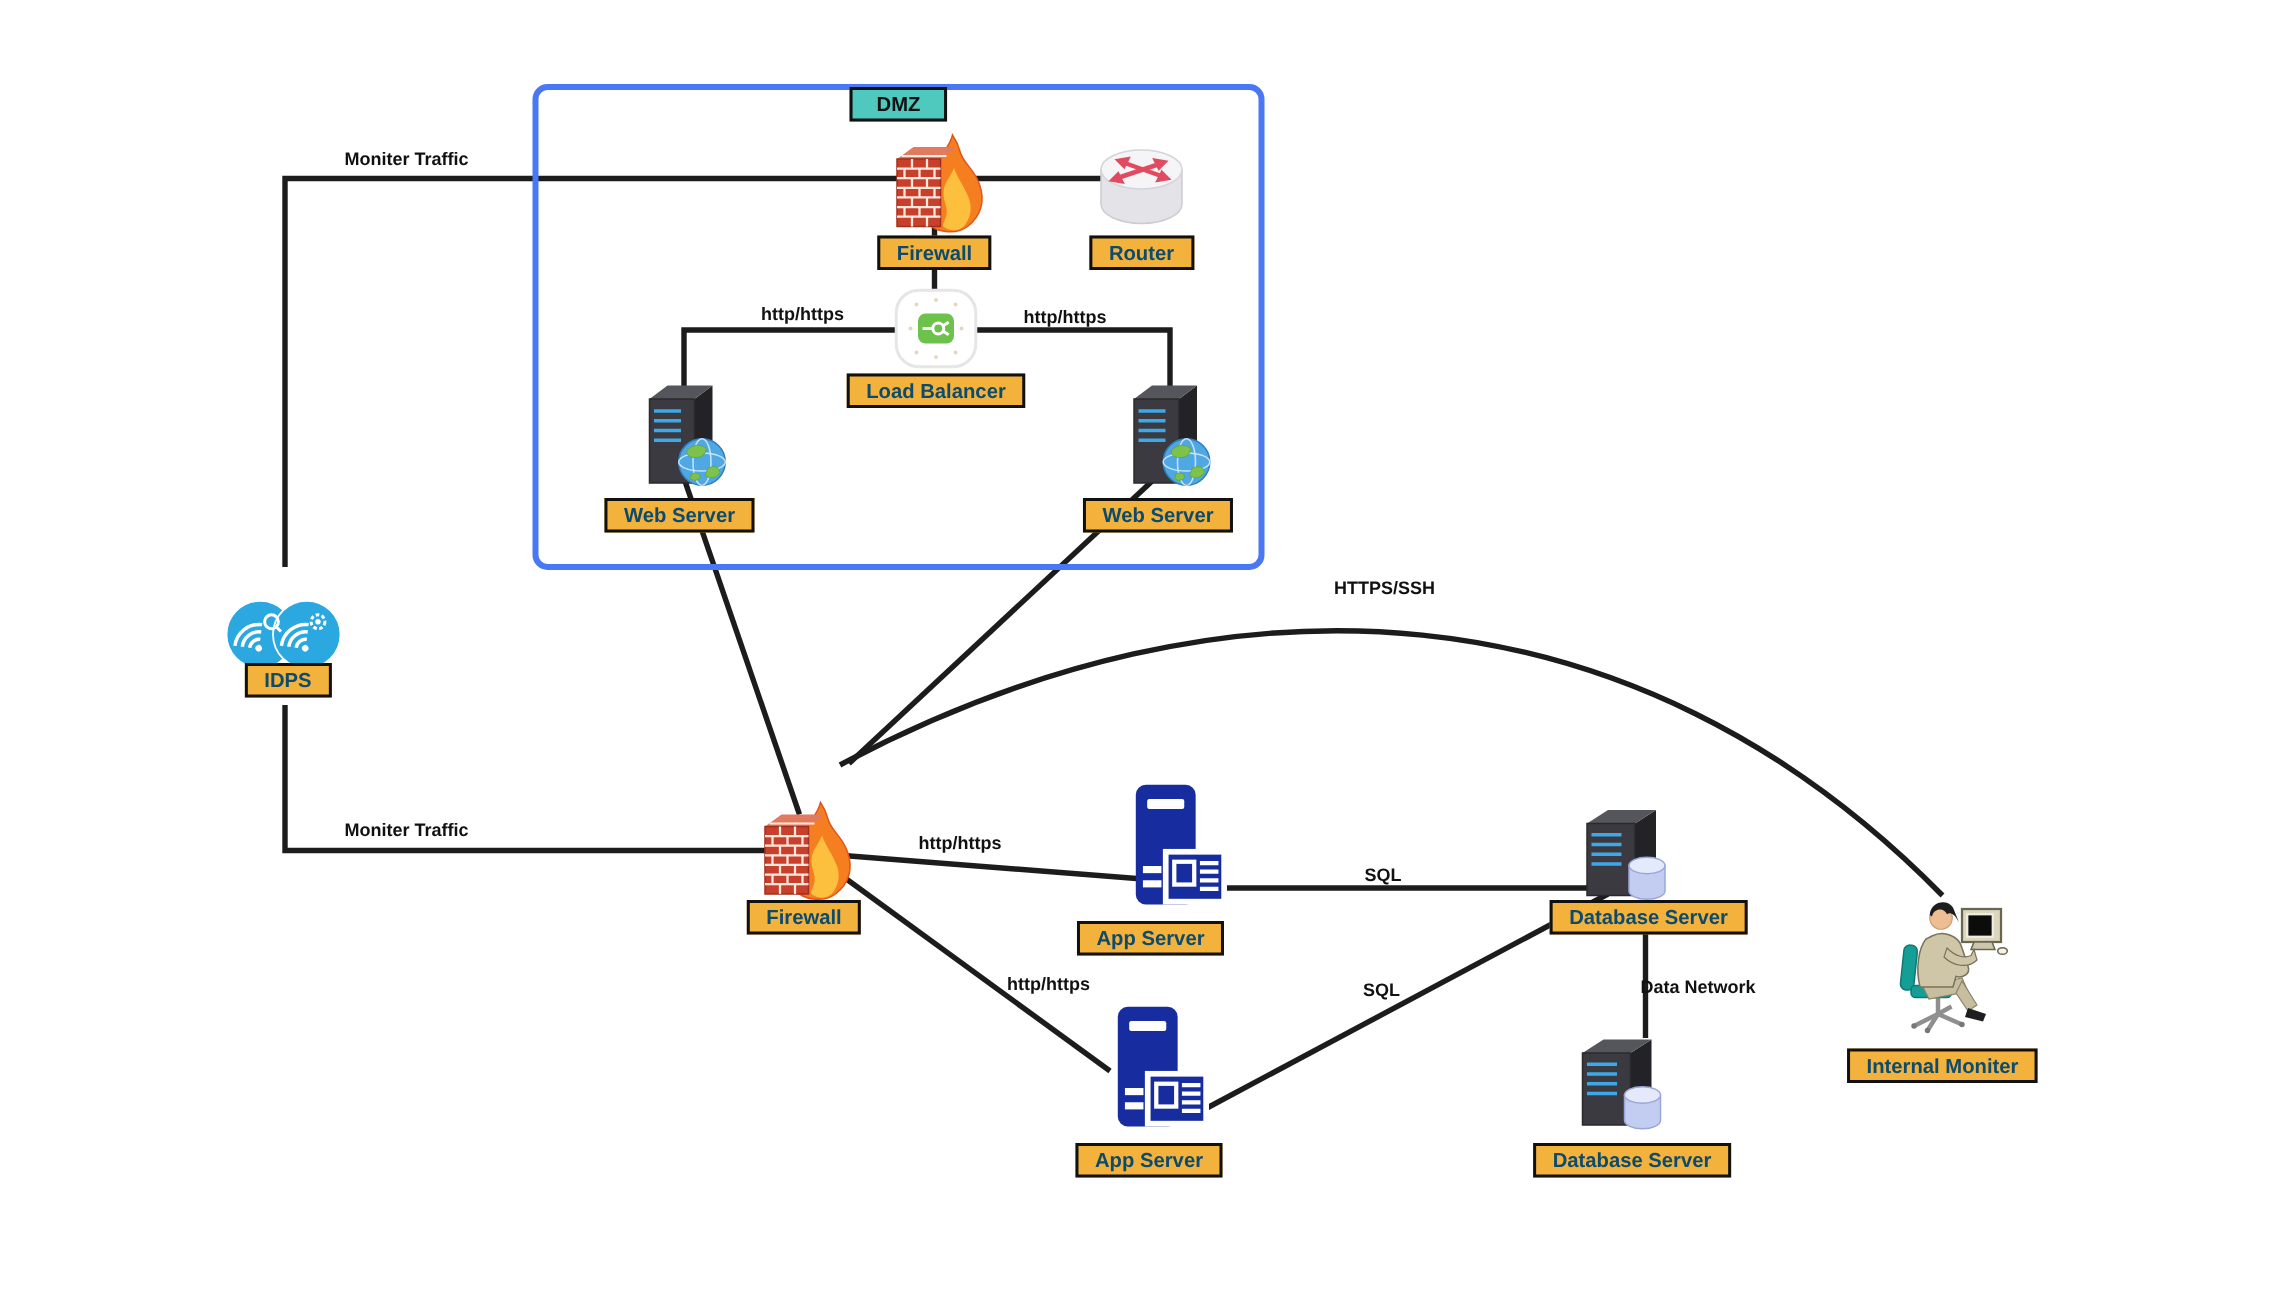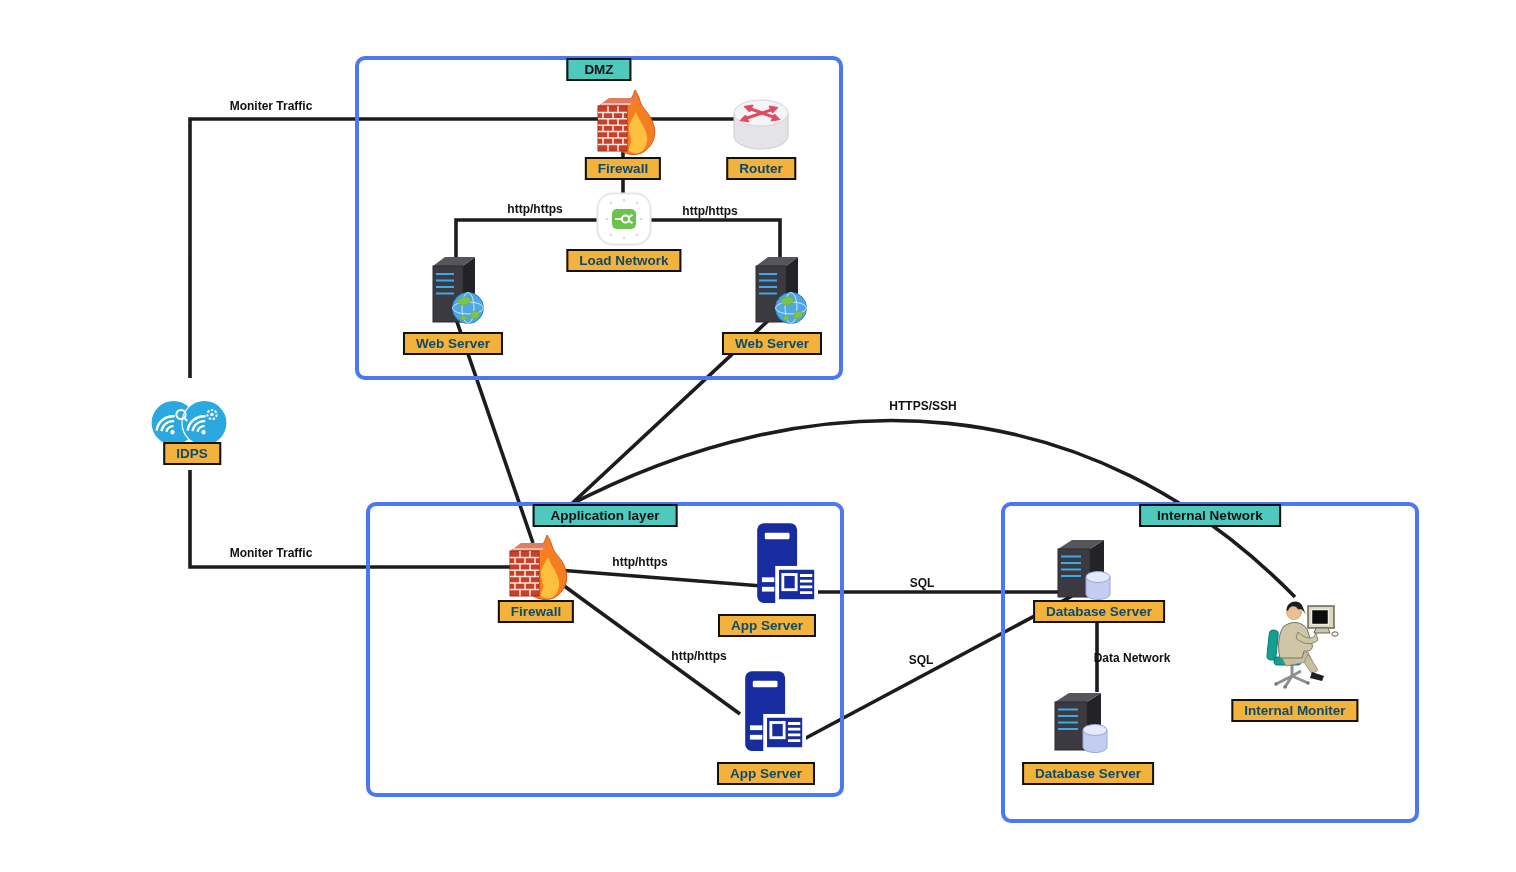--- a/index.html
+++ b/index.html
@@ -34,26 +34,20 @@
     <path d="M556 580 L740 714"></path>
     <path d="M816 592 H1064"></path>
     <path d="M804 739 L1072 596"></path>
     <path d="M1097 620 V692"></path>
     <path d="M560 510 C 820 372, 1090 388, 1295 597"></path>
   </svg>
 
   <div class="zone" style="left:355px;top:56px;width:480px;height:316px;">
     <div class="zlabel">DMZ</div>
   </div>
-  <div class="zone" style="left:366px;top:502px;width:470px;height:287px;">
-    <div class="zlabel">Application layer</div>
-  </div>
-  <div class="zone" style="left:1001px;top:502px;width:410px;height:313px;">
-    <div class="zlabel">Internal Network</div>
-  </div>
 
   <div class="icon" style="left:588px;top:88px;">
     <svg width="72" height="72" viewBox="0 0 72 72">
       <path d="M47 2c-2 9-9 13-11 22-2 8 2 13 0 20-2 8-7 10-6 16 5 7 19 9 27 3 9-7 12-17 8-28-3-10-11-14-13-22-1-4-3-8-5-11z" fill="#F57F20" stroke="#E2541A" stroke-width="1"></path>
       <path d="M48 24c-3 7-7 10-7 17 0 6 3 9 2 14-1 5-3 6-2 8 5 4 12 3 15-2 4-6 4-13 1-19-3-7-7-12-9-18z" fill="#FCBF3E"></path>
       <polygon points="10,18 21,10 50,10 39,18" fill="#E07B5F"></polygon>
       <path d="M13 16 L43 16" stroke="#FFE9DF" stroke-width="1.2"></path>
       <rect x="10" y="18" width="29" height="45" fill="#C8402B" stroke="#9E2F1D" stroke-width="1"></rect>
       <g stroke="#FFE9DF" stroke-width="1.5">
         <path d="M10 24.4 H39 M10 30.8 H39 M10 37.2 H39 M10 43.6 H39 M10 50 H39 M10 56.4 H39"></path>
@@ -256,35 +250,35 @@
       <path d="M50 84 L62 88 L60 93 L48 90 Z" fill="#1E1E1E"></path>
       <path d="M26 36 C34 32 44 36 46 44 L50 56 C52 62 46 64 42 63 L40 70 L18 70 C15 58 17 44 22 38 Z" fill="#CEC6A6" stroke="#77725B" stroke-width="1"></path>
       <path d="M36 44 C42 50 48 51 52 49 L54 45 L56 52 C50 58 40 56 34 50 Z" fill="#CEC6A6" stroke="#77725B" stroke-width="0.8"></path>
       <circle cx="32" cy="24" r="7.5" fill="#EDBE92" stroke="#C9A078" stroke-width="0.8"></circle>
       <path d="M24.5 22 C25 13 36 11 40 17 L44 27 C41 21 38 20 36 21.5 C34 16.5 27 17.5 26 23 Z" fill="#1E1E1E"></path>
     </svg>
   </div>
 
   <div class="nlabel" style="left:623px;top:157px;">Firewall</div>
   <div class="nlabel" style="left:761px;top:157px;text-align:right;">Router</div>
-  <div class="nlabel" style="left:624px;top:249px;">Load Network</div>
+  <div class="nlabel" style="left:624px;top:249px;">Load Balancer</div>
   <div class="nlabel" style="left:453px;top:332px;">Web Server</div>
   <div class="nlabel" style="left:772px;top:332px;">Web Server</div>
   <div class="nlabel" style="left:192px;top:442px;">IDPS</div>
   <div class="nlabel" style="left:536px;top:600px;">Firewall</div>
   <div class="nlabel" style="left:767px;top:614px;">App Server</div>
   <div class="nlabel" style="left:766px;top:762px;">App Server</div>
   <div class="nlabel" style="left:1099px;top:600px;">Database Server</div>
   <div class="nlabel" style="left:1088px;top:762px;">Database Server</div>
   <div class="nlabel" style="left:1295px;top:699px;">Internal Moniter</div>
 
   <div class="elabel" style="left:271px;top:99px;">Moniter Traffic</div>
   <div class="elabel" style="left:271px;top:546px;">Moniter Traffic</div>
   <div class="elabel" style="left:535px;top:202px;">http/https</div>
   <div class="elabel" style="left:710px;top:204px;">http/https</div>
   <div class="elabel" style="left:640px;top:555px;">http/https</div>
   <div class="elabel" style="left:699px;top:649px;">http/https</div>
-  <div class="elabel" style="left:923px;top:399px;">HTTPS/SSH</div>
+  <div class="elabel" style="left:923px;top:385px;">HTTPS/SSH</div>
   <div class="elabel" style="left:922px;top:576px;">SQL</div>
   <div class="elabel" style="left:921px;top:653px;">SQL</div>
   <div class="elabel" style="left:1132px;top:651px;">Data Network</div>
 
 </div>
 
 </body></html>

